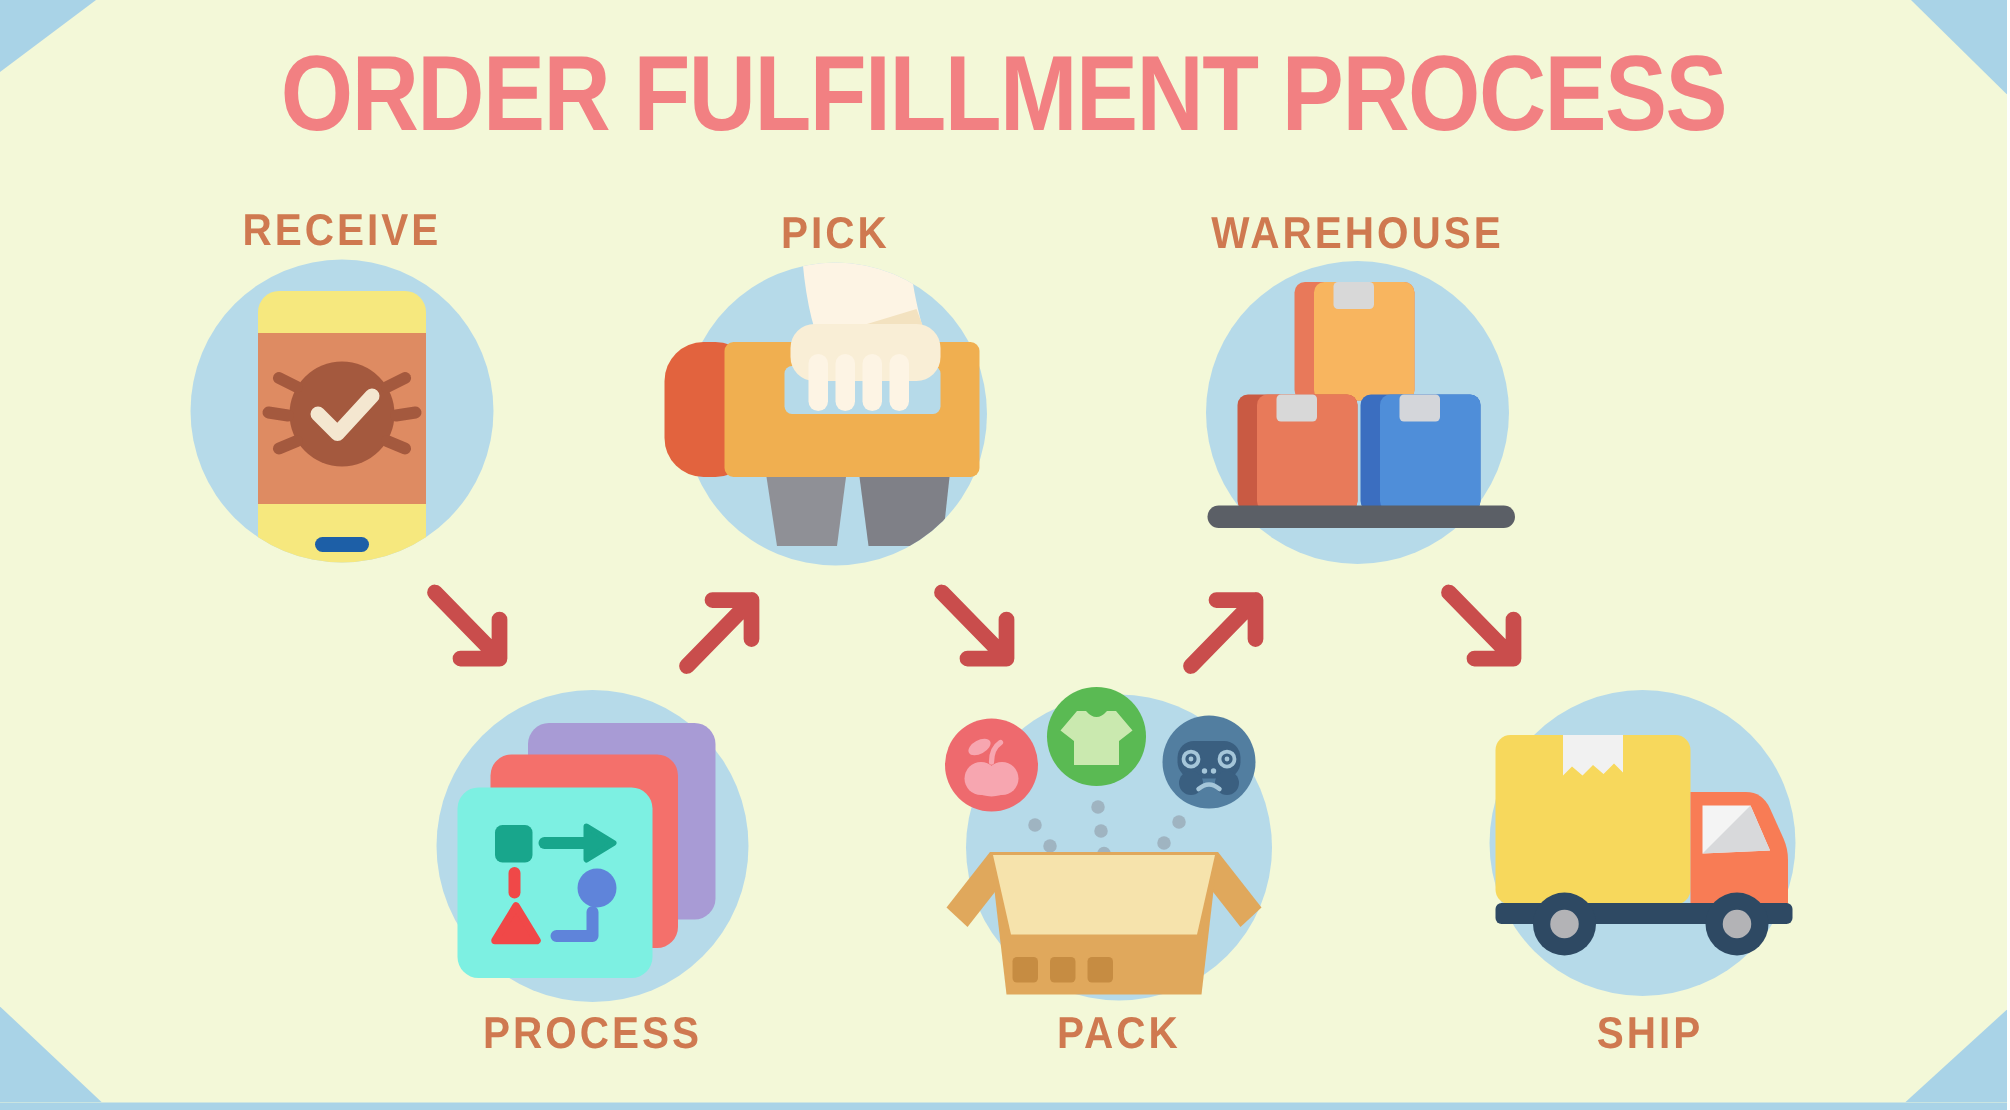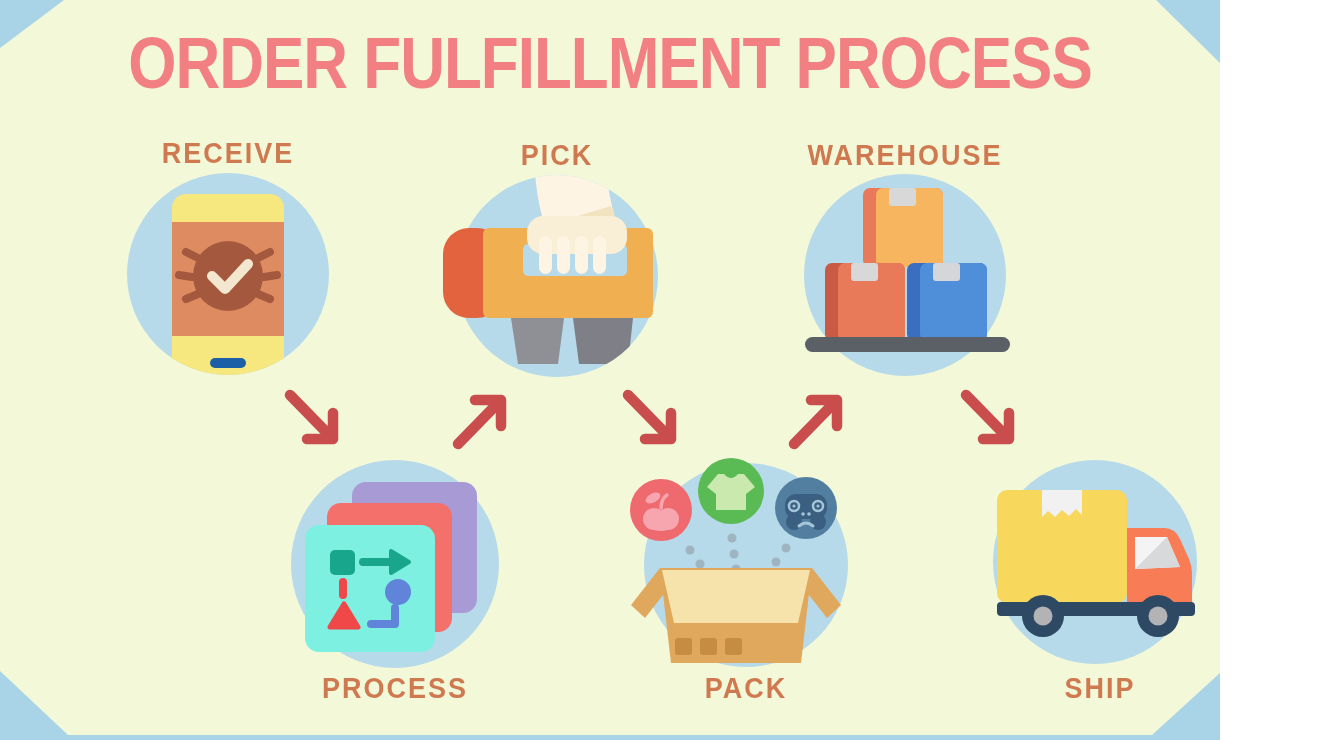--- a/index.html
+++ b/index.html
@@ -1,17 +1,17 @@
 <!DOCTYPE html>
 <html><head>
 <meta charset="utf-8">
 <style>
   html,body{margin:0;padding:0;}
   .canvas{
-    position:relative; width:1220px; height:740px;
+    position:relative; width:1338px; height:740px;
     background:#f3f8d8; overflow:hidden;
     font-family:"Liberation Sans", sans-serif;
   }
   .corner{position:absolute; background:#a9d3e7;}
   .corner.tl{left:0; top:0; width:64px; height:48px; clip-path:polygon(0 0,100% 0,0 100%);}
   .corner.tr{right:0; top:0; width:64px; height:63px; clip-path:polygon(0 0,100% 0,100% 100%);}
   .corner.bl{left:0; bottom:5px; width:68px; height:64px; clip-path:polygon(0 0,100% 100%,0 100%);}
   .corner.br{right:0; bottom:5px; width:68px; height:62px; clip-path:polygon(100% 0,100% 100%,0 100%);}
   .bottom-strip{position:absolute; left:0; bottom:0; width:100%; height:5px; background:#a9d3e7;}
   .title{

